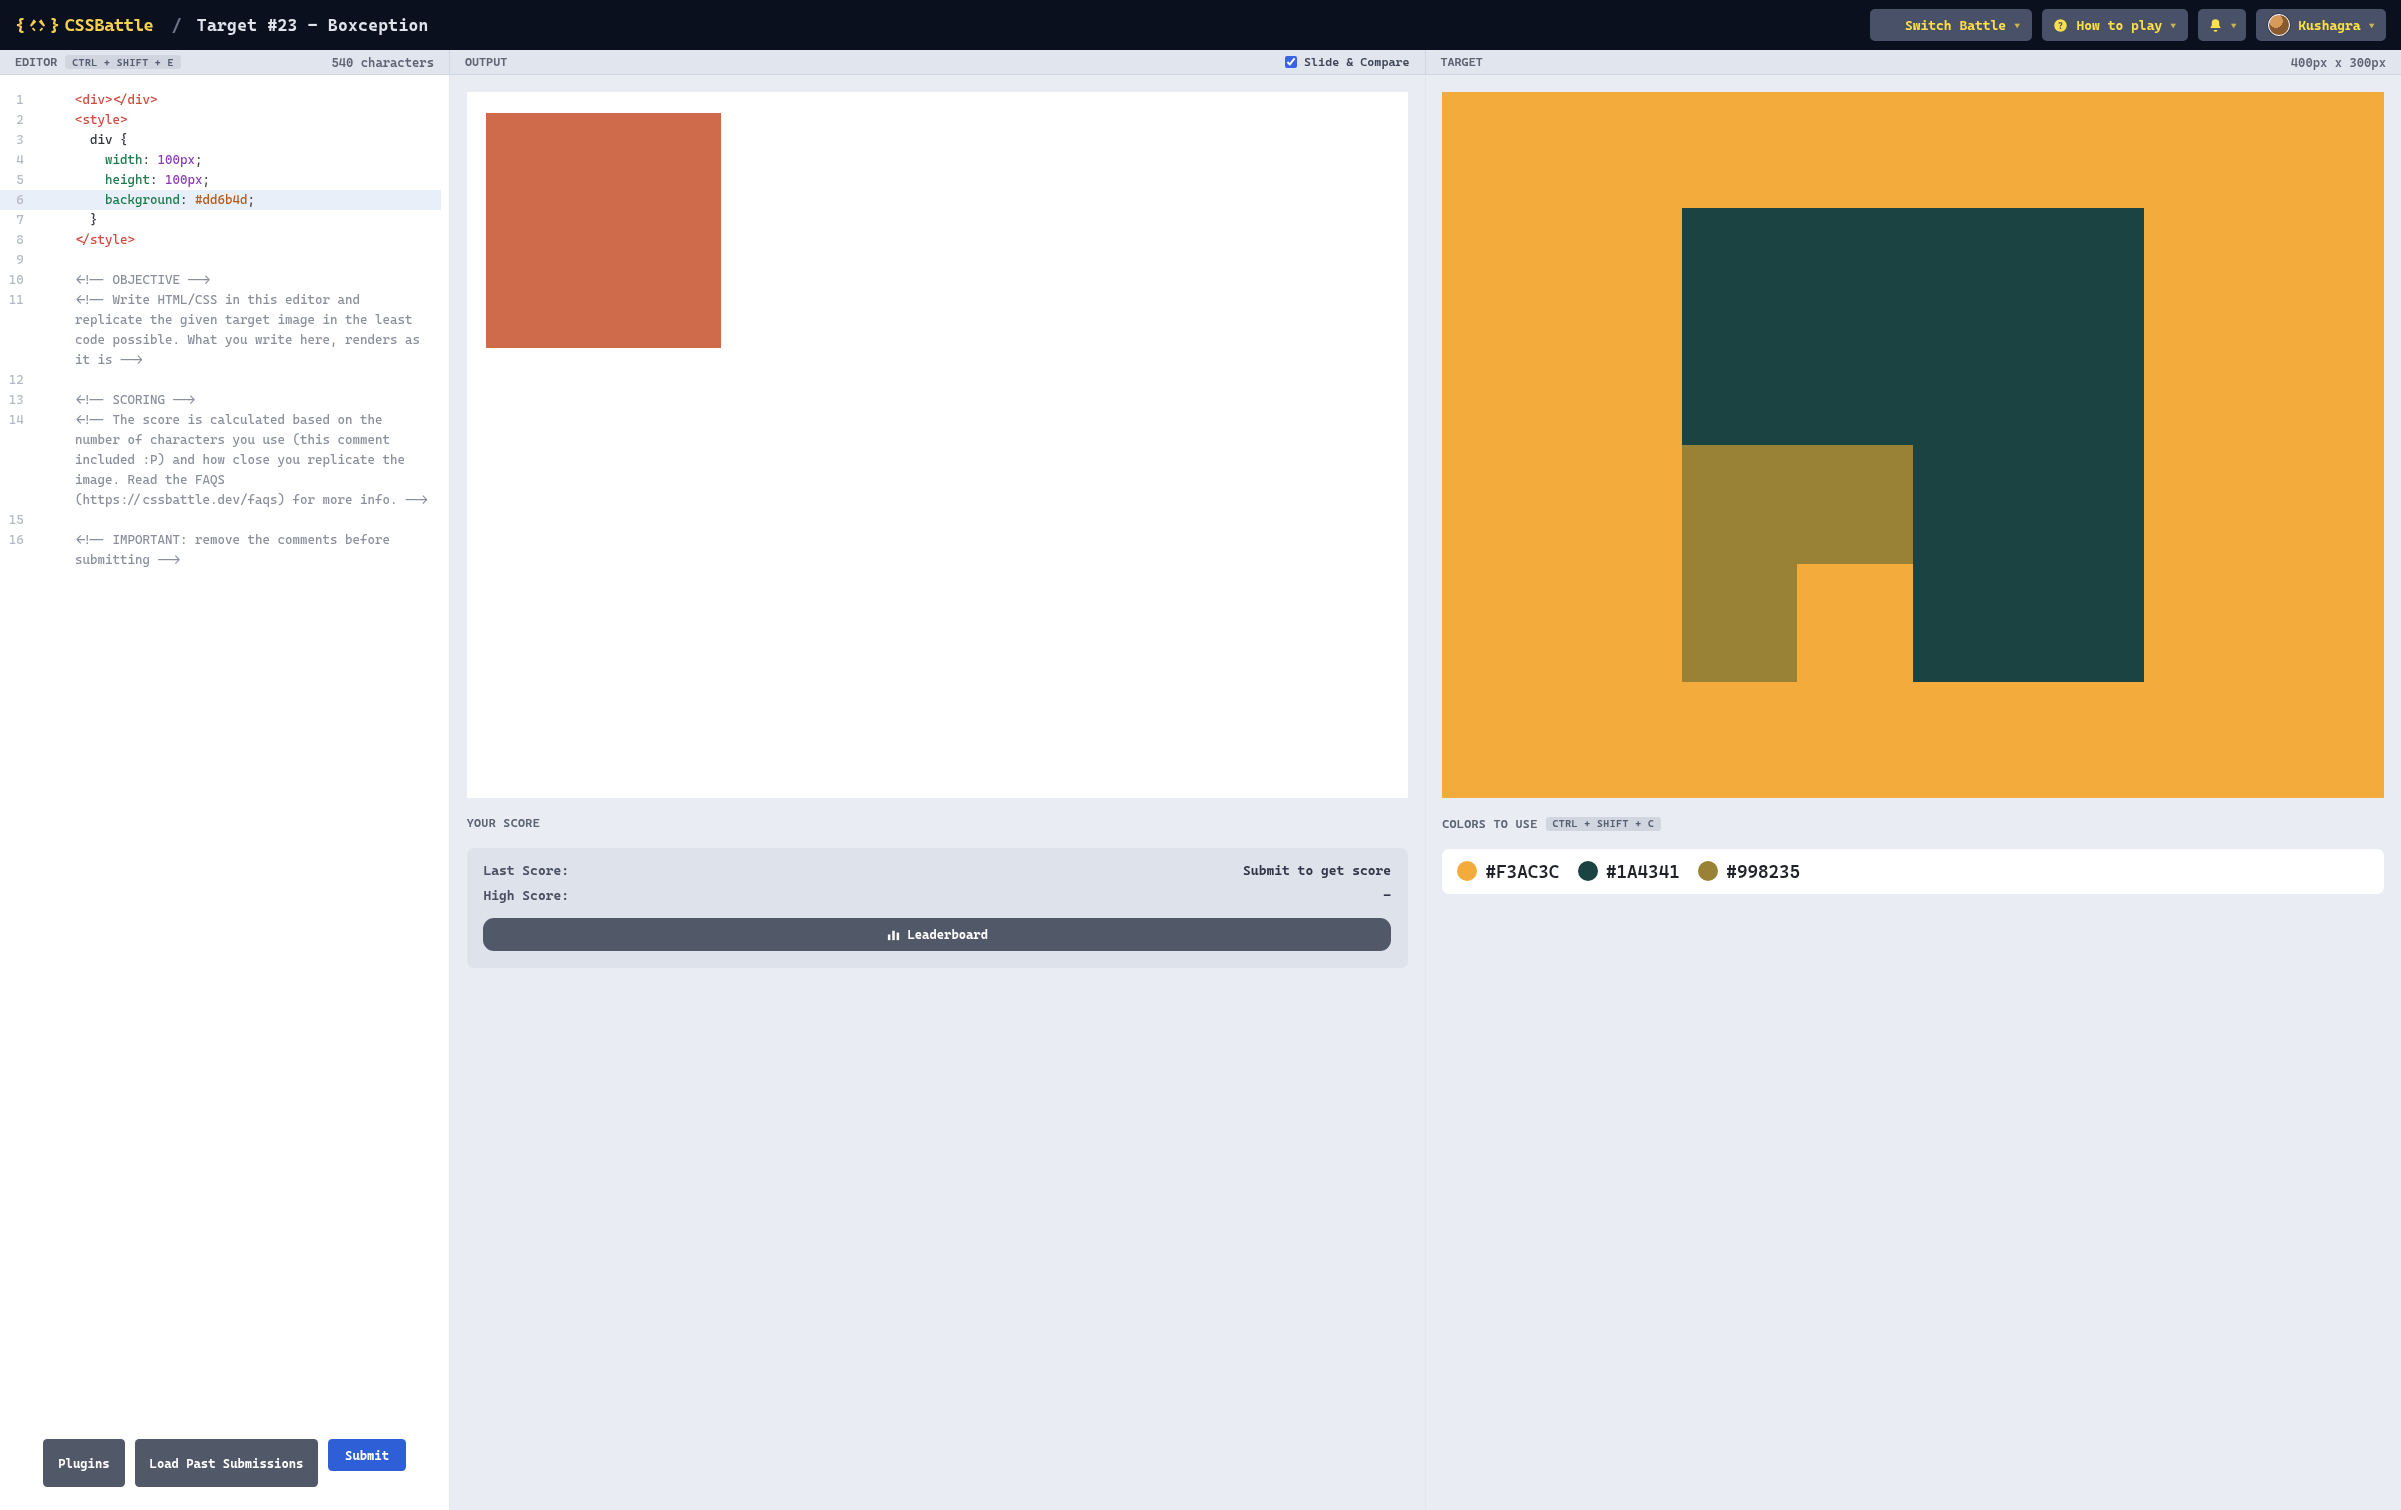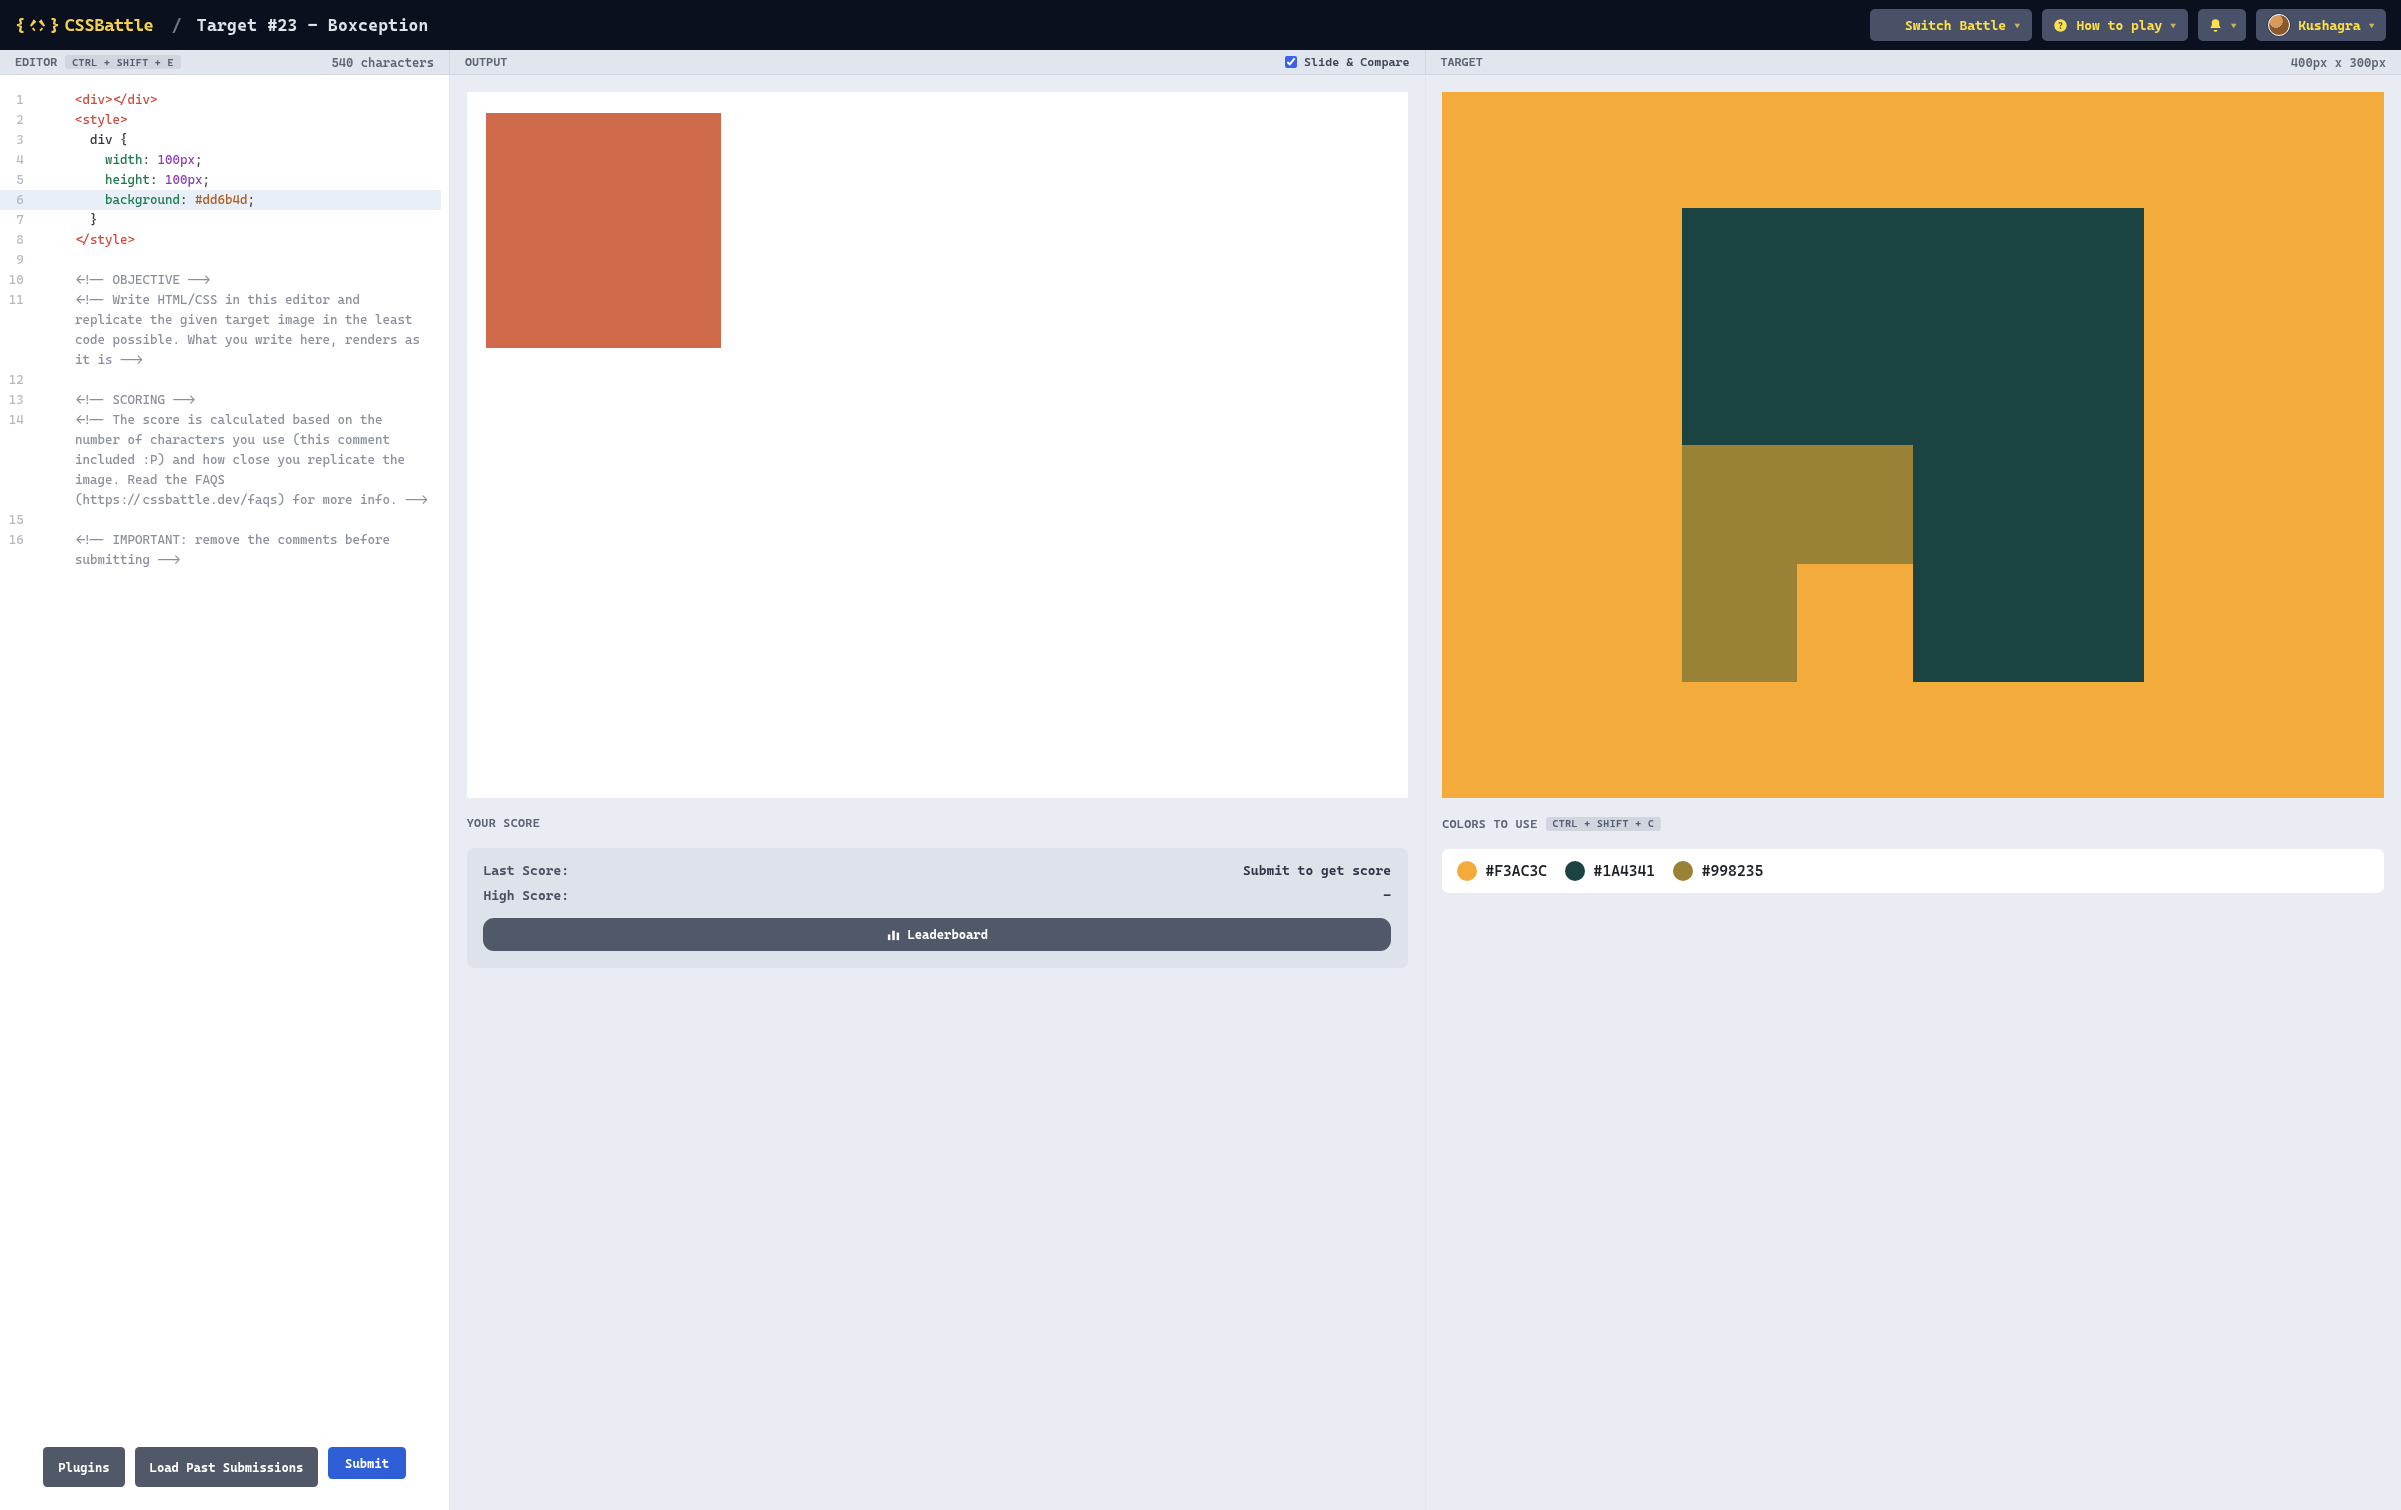--- a/index.html
+++ b/index.html
@@ -145,21 +145,21 @@
     display: flex;
     gap: 10px;
     justify-content: center;
     background: #fff;
   }
   .btn-dark {
     background: #515868;
     color: #fff;
     border: none;
     border-radius: 4.2px;
-    height: 40px;
+    height: 48px;
     padding: 0 15px;
     font: inherit;
     font-weight: 700;
     cursor: pointer;
   }
   .btn-primary {
     background: #2e5fd6;
     color: #fff;
     border: none;
     border-radius: 4.2px;
@@ -257,21 +257,21 @@
   }
   .colors-box {
     background: #fff;
     border-radius: 6.7px;
     padding: 11.7px 15px;
     display: flex;
     gap: 18.3px;
     align-items: center;
     flex-wrap: wrap;
   }
-  .swatch-item { display: flex; align-items: center; gap: 8.3px; font-weight: 600; font-size: 15px; }
+  .swatch-item { display: flex; gap: 8.3px; font-weight: 600; font-size: 18px; }
   .swatch { width: 20px; height: 20px; border-radius: 50%; }
   svg.icon { width: 15px; height: 15px; fill: currentColor; }
 </style>
 </head>
 <body>
 
 <div class="topbar">
   <div class="logo">
     <span class="brace">{</span>
     <svg class="icon" viewBox="0 0 24 24">

